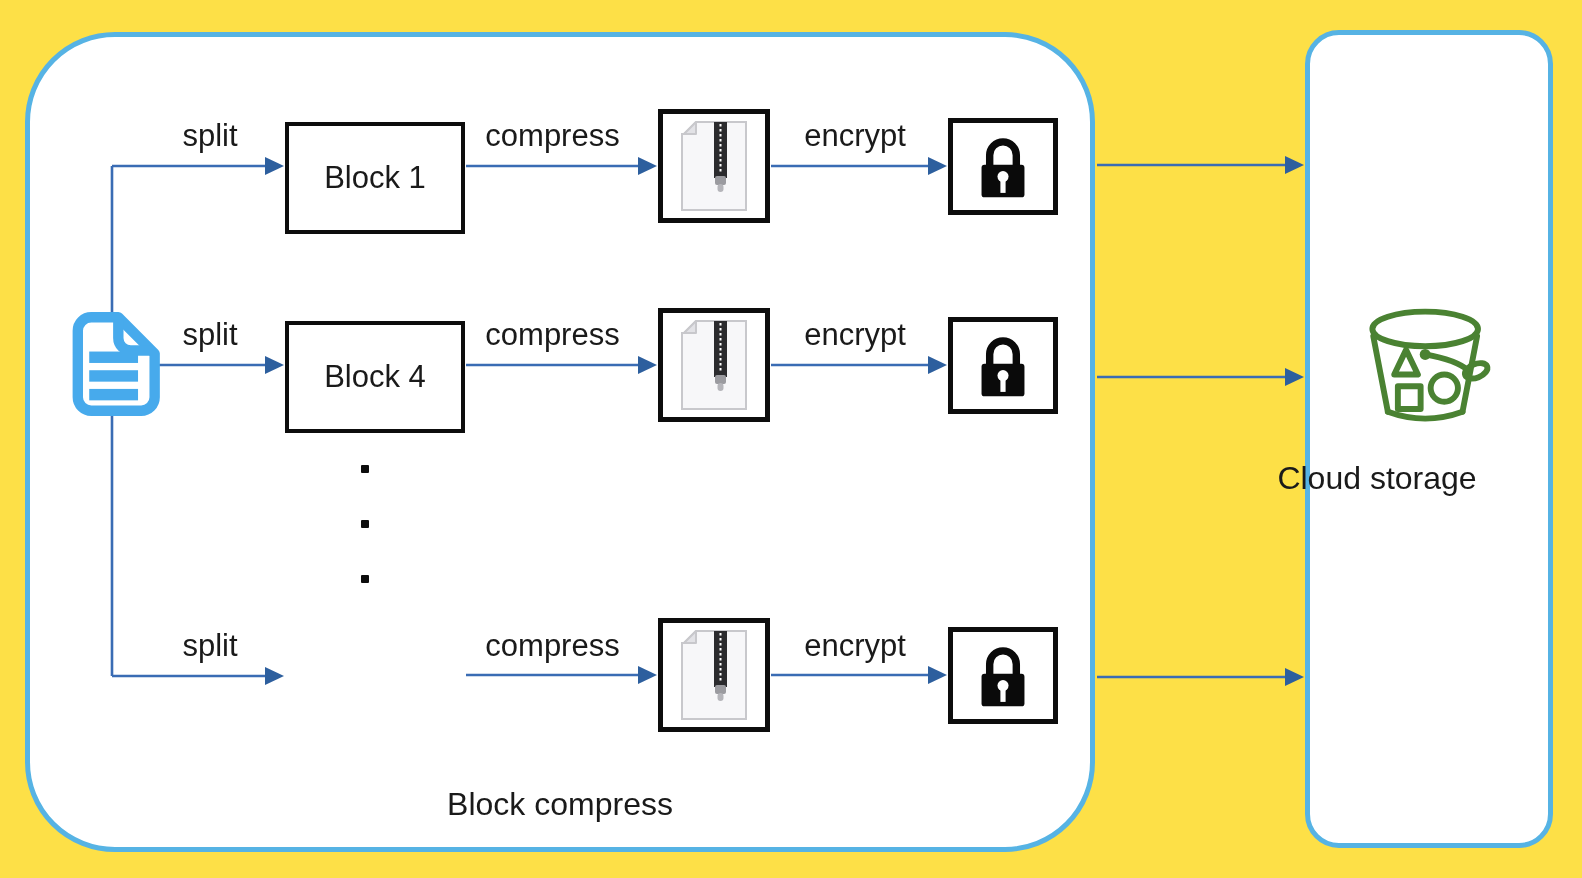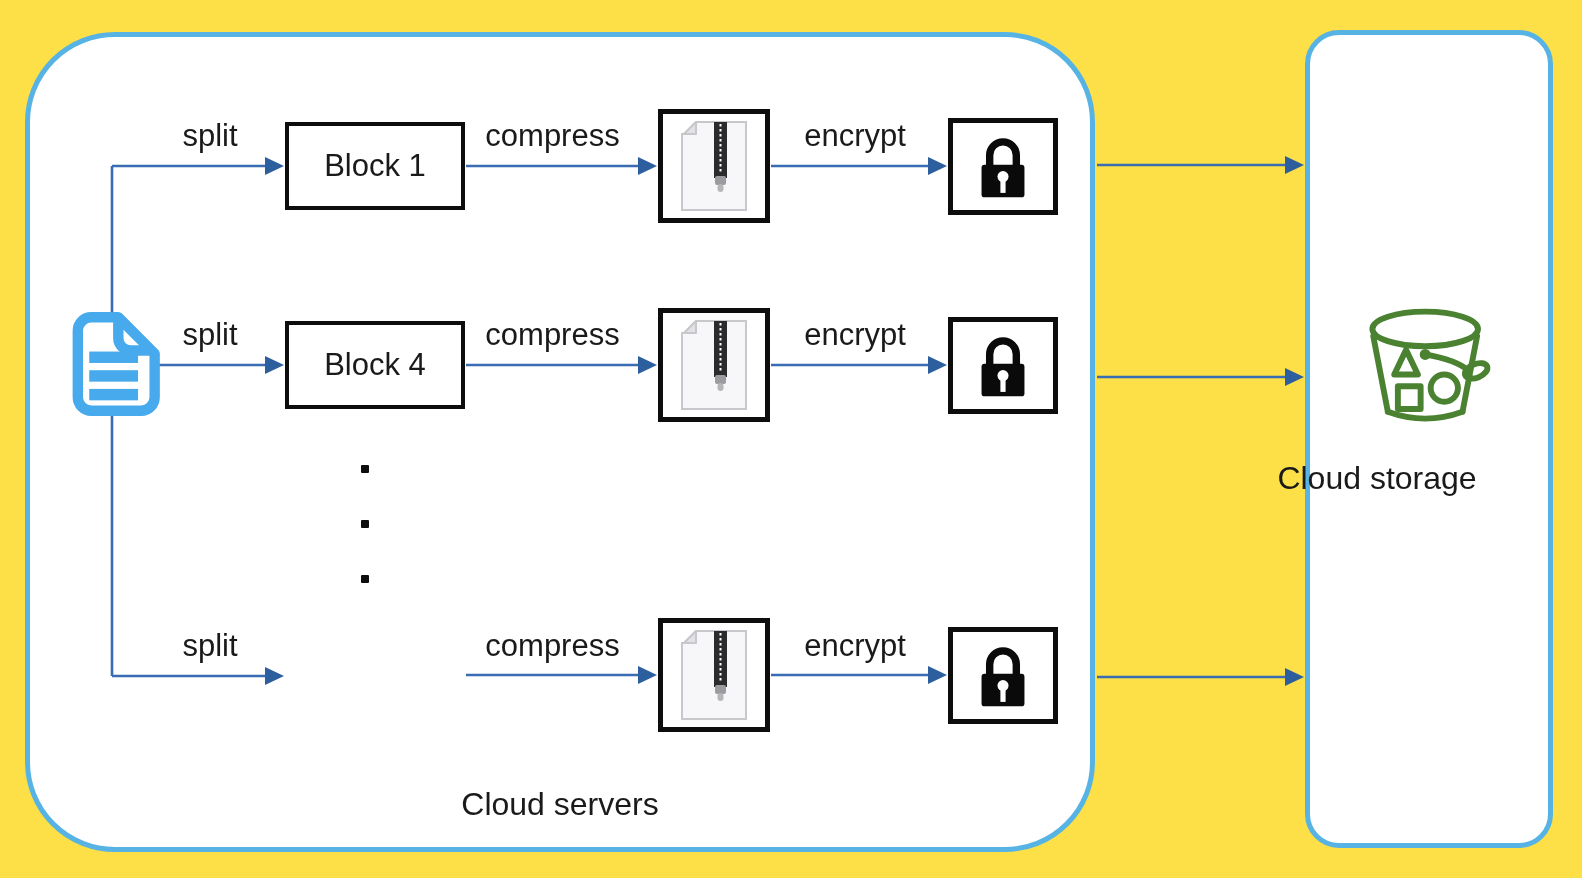--- a/index.html
+++ b/index.html
@@ -7,21 +7,21 @@
   body { font-family:"Liberation Sans", sans-serif; color:#1a1a1a; }
   .canvas { position:relative; width:1582px; height:878px; background:#fde047; overflow:hidden; }
 
   .container-frame { position:absolute; background:#fff; border:5px solid #56b3e4; }
   .block-servers-frame { left:25px; top:32px; width:1070px; height:820px; border-radius:90px; }
   .cloud-frame { left:1305px; top:30px; width:248px; height:818px; border-radius:34px; }
 
   svg.connectors { position:absolute; left:0; top:0; width:1582px; height:878px; }
 
   .node-box { position:absolute; background:#fff; display:flex; align-items:center; justify-content:center; }
-  .block-box { width:180px; height:88px; border:4px solid #0d0d0d; font-size:31px; }
+  .block-box { width:180px; height:112px; border:4px solid #0d0d0d; font-size:31px; }
   .icon-box  { border:5px solid #0d0d0d; }
   .zip-box   { width:112px; height:114px; left:658px; }
   .lock-box  { width:110px; height:97px;  left:948px; }
 
   .arrow-label { position:absolute; height:40px; line-height:40px; text-align:center; font-size:31px; }
   .zone-label  { position:absolute; text-align:center; font-size:32px; }
 
   .file-icon-wrap { position:absolute; left:58px; top:310px; width:104px; height:108px; }
   .dot { position:absolute; width:8px; height:8px; background:#0d0d0d; border-radius:1px; left:361px; }
   .bucket-wrap { position:absolute; left:1354px; top:298px; width:146px; height:136px; }
@@ -149,21 +149,21 @@
   <div class="arrow-label" style="left:780px; top:626px; width:150px;">encrypt</div>
   <div class="node-box icon-box lock-box" style="top:627px;">
     <svg viewBox="0 0 100 100" width="74" height="74">
       <path d="M32 52 V34 a18 18 0 0 1 36 0 V52" fill="none" stroke="#0a0a0a" stroke-width="10"></path>
       <rect x="21" y="47" width="58" height="44" rx="4" fill="#0a0a0a"></rect>
       <circle cx="50" cy="63" r="7.5" fill="#ffffff"></circle>
       <rect x="46.5" y="66" width="7" height="19" fill="#ffffff"></rect>
     </svg>
   </div>
 
-  <div class="zone-label" style="left:25px; top:786px; width:1070px;">Cloud servers</div>
+  <div class="zone-label" style="left:25px; top:786px; width:1070px;">Block compress</div>
 
   <div class="bucket-wrap">
     <svg viewBox="0 0 160 145" width="146" height="132">
       <g stroke="#4a8232" stroke-width="6.5" fill="none" stroke-linecap="round" stroke-linejoin="round">
         <ellipse cx="78" cy="34" rx="58" ry="19"></ellipse>
         <path d="M21 42 L37 125"></path>
         <path d="M135 42 L119 125"></path>
         <path d="M37 125 Q78 140 119 125"></path>
         <path d="M78 62 Q112 68 126 80"></path>
         <ellipse cx="134" cy="80" rx="13" ry="7.5" transform="rotate(-22 134 80)"></ellipse>

